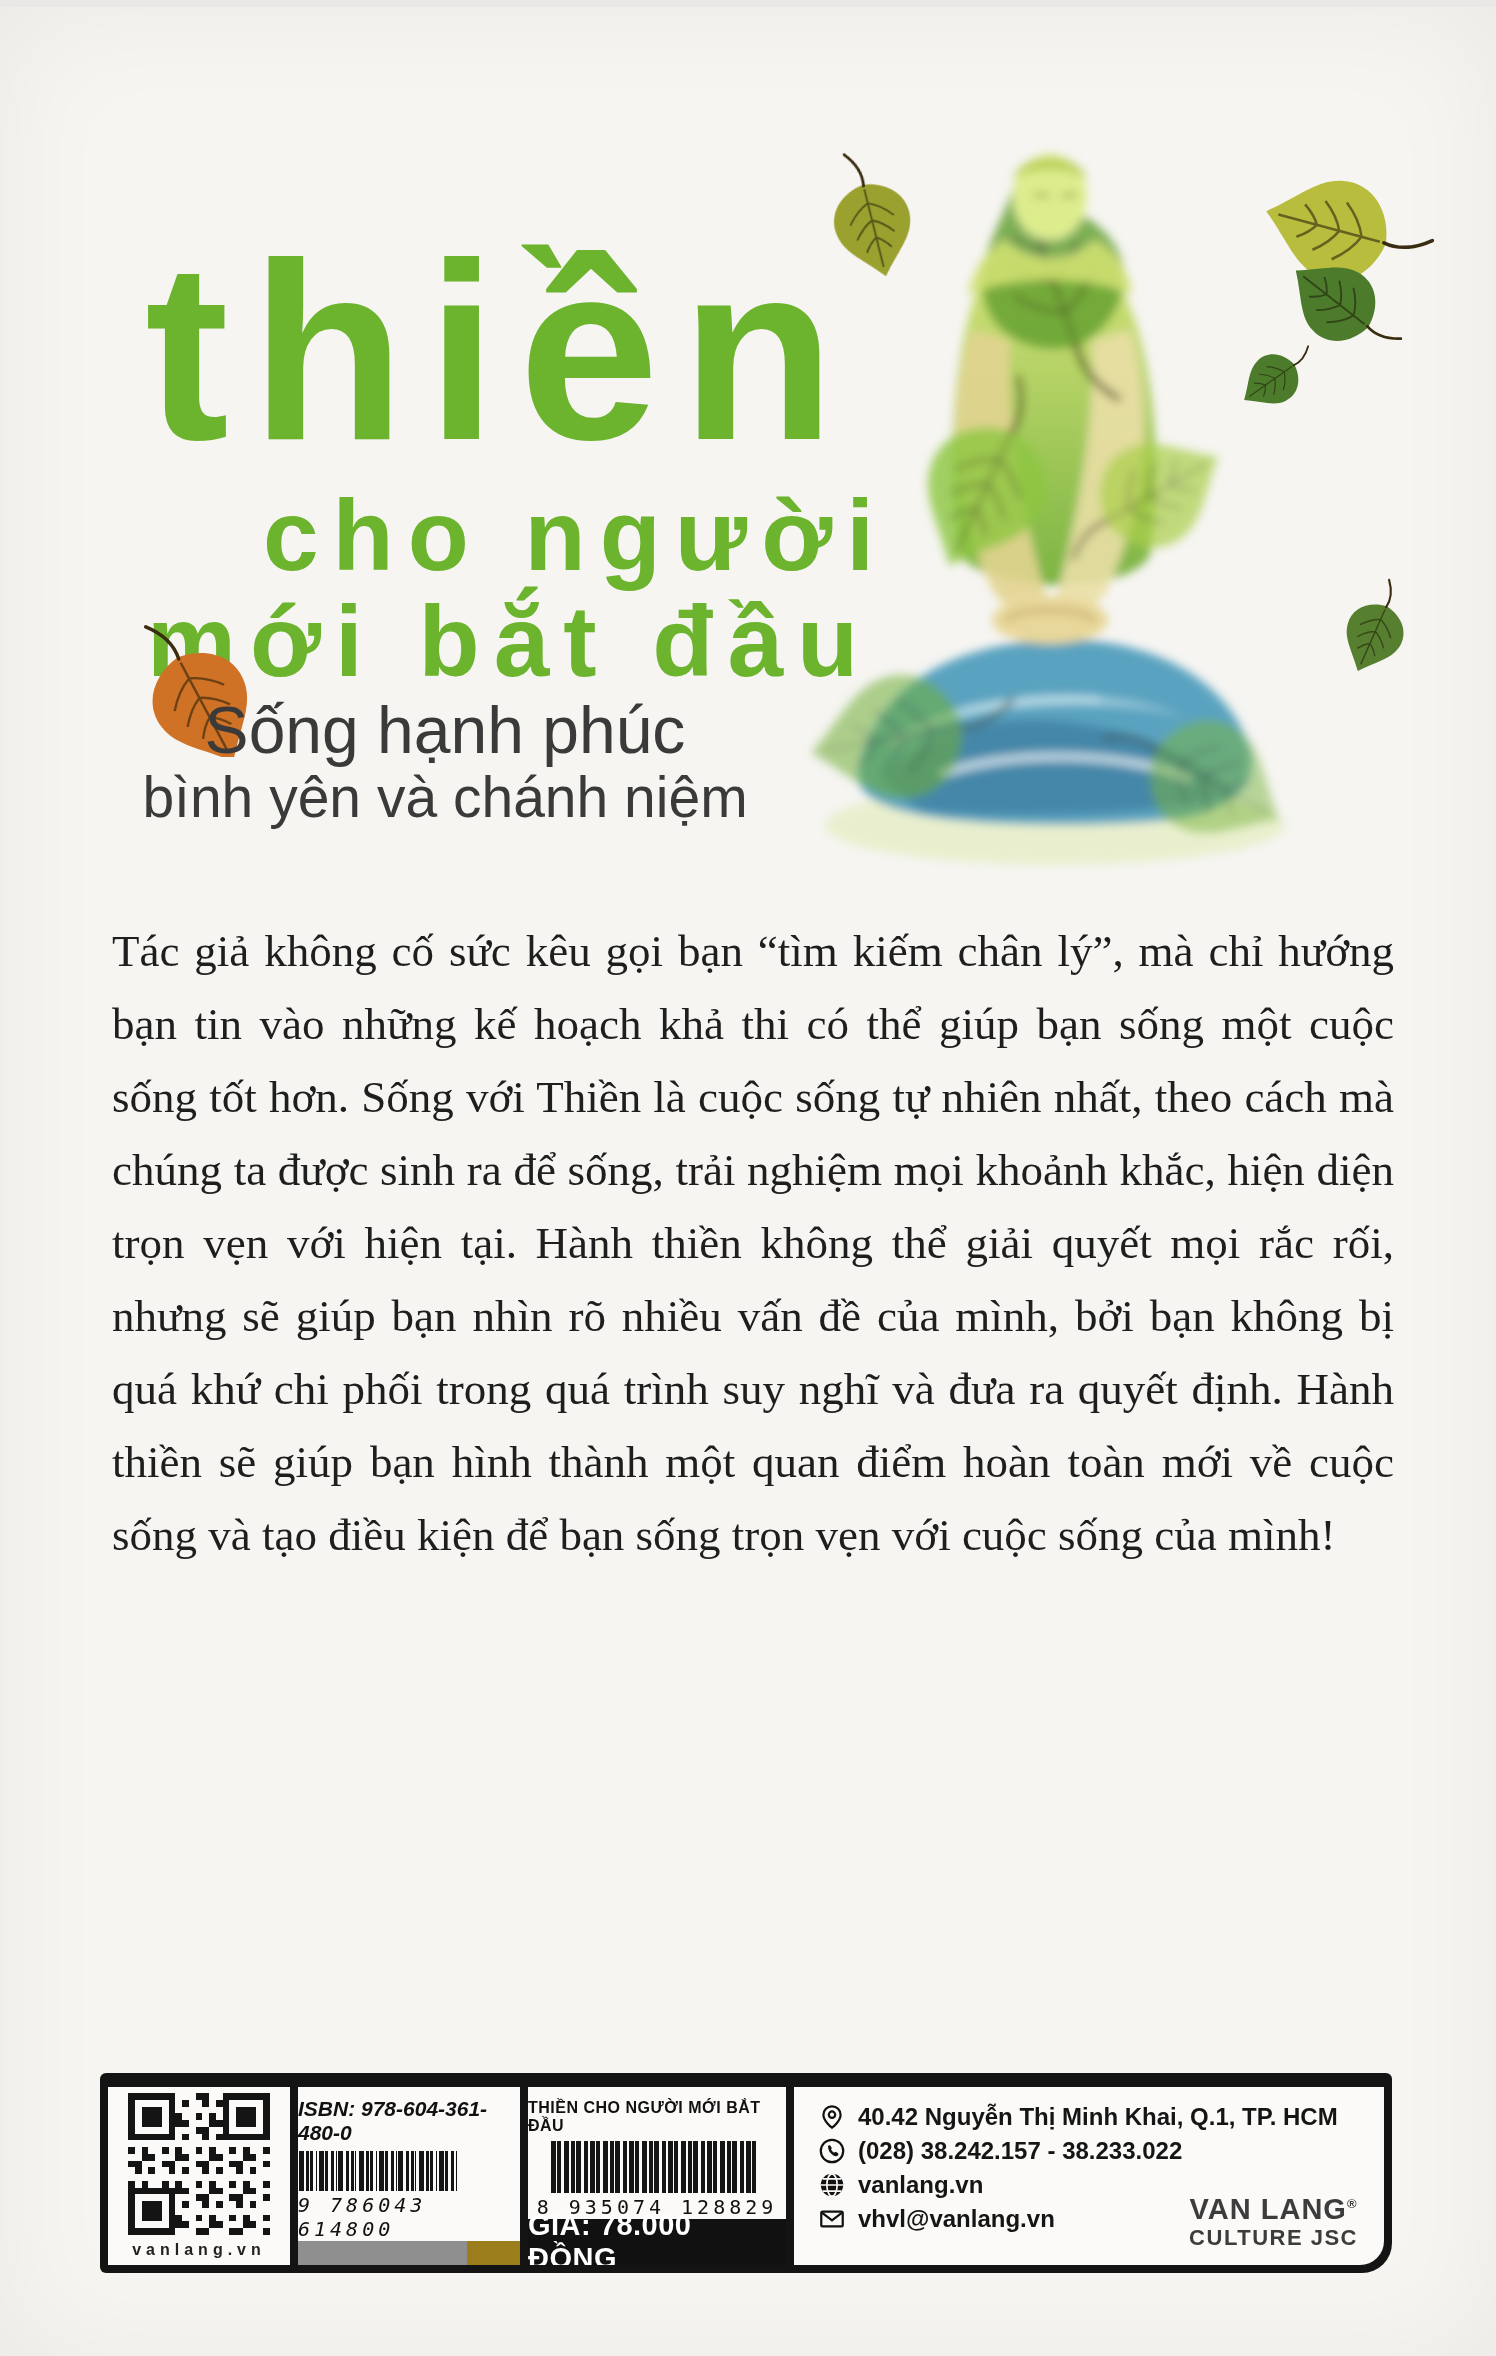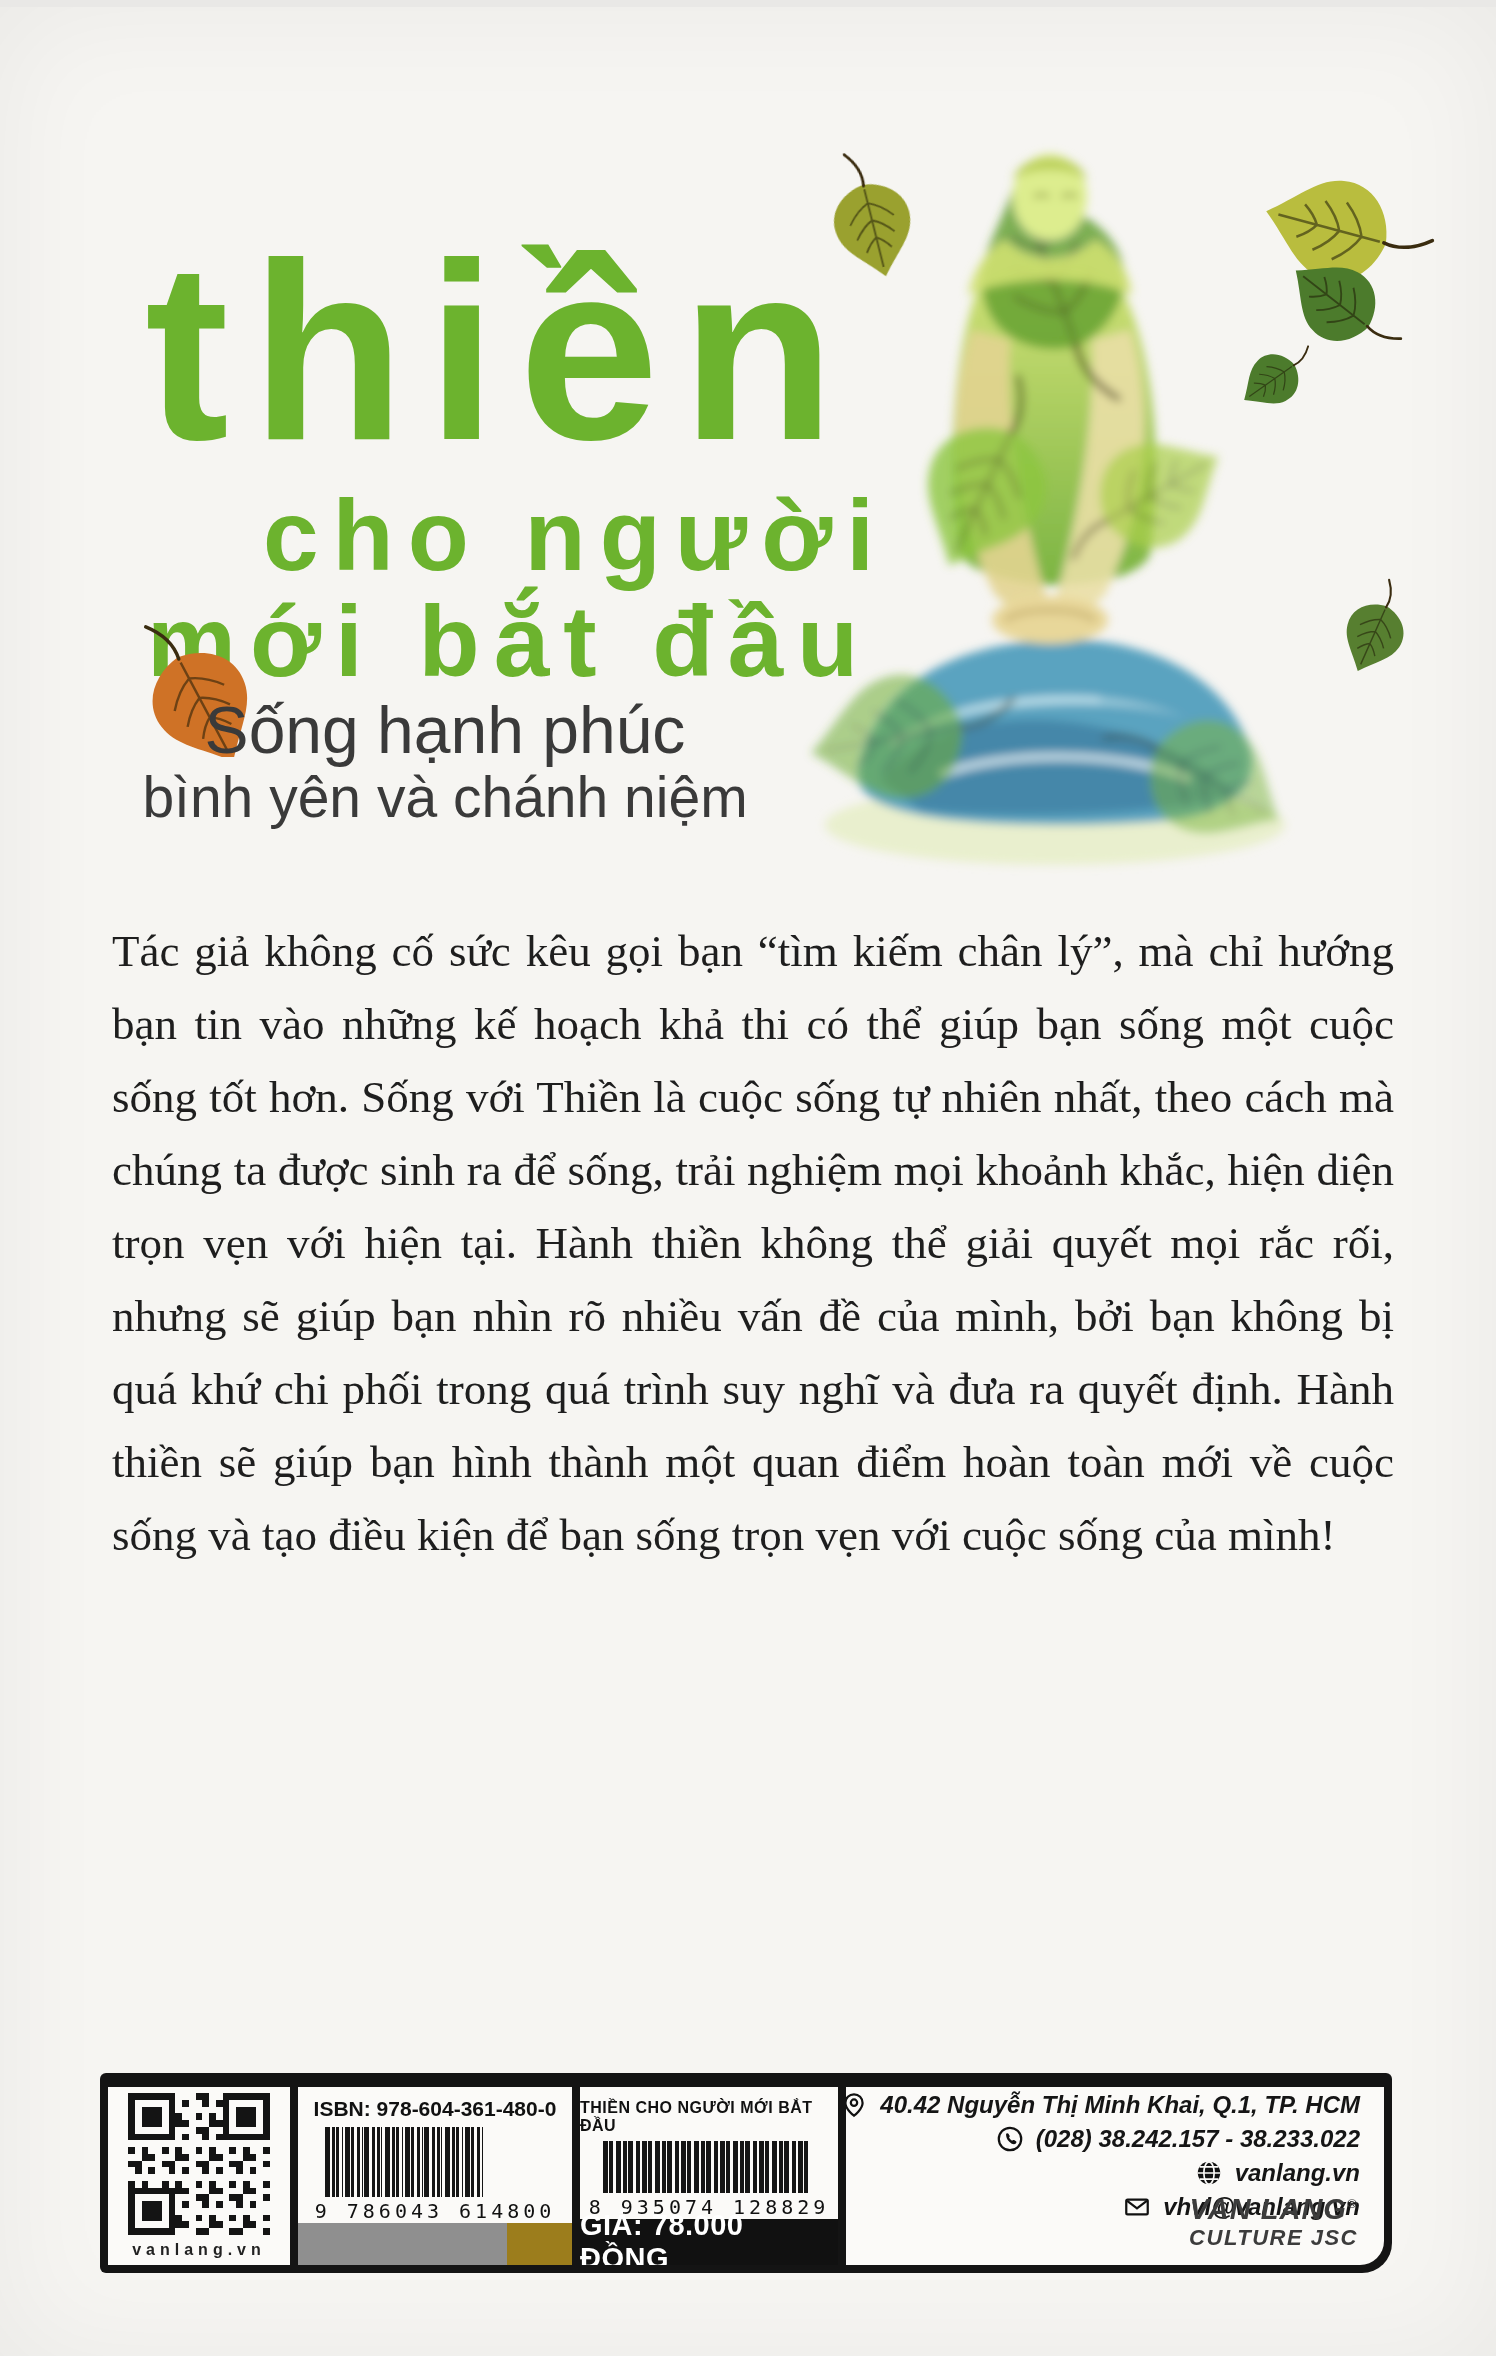--- a/index.html
+++ b/index.html
@@ -35,36 +35,36 @@
     background:#141414;border-radius:6px 6px 30px 6px;
     padding:14px 8px 8px 8px;box-sizing:border-box;
     display:flex;gap:8px;
   }
   .cell{background:#fbfaf8;display:flex;flex-direction:column;align-items:center;overflow:hidden;}
   .cell-qr{width:182px;justify-content:flex-end;padding-bottom:6px;}
   .qr{display:grid;grid-template-columns:repeat(21,1fr);grid-auto-rows:1fr;width:142px;height:142px;margin-bottom:6px;}
   .qr i{background:transparent;}
   .qr i.on{background:#141414;}
   .qr-label{font-size:16px;font-weight:700;letter-spacing:5px;color:#222;}
-  .cell-isbn{width:274px;}
+  .cell-isbn{width:222px;font-style:italic;}
   .isbn-label{font-size:21px;font-weight:700;color:#111;margin-top:10px;}
   .barcode{display:flex;align-items:stretch;height:74px;margin-top:6px;}
   .barcode i{background:#151515;display:block;}
   .digits{font-family:"DejaVu Sans Mono",monospace;font-size:20px;color:#111;letter-spacing:4px;margin-top:2px;}
   .strip{width:100%;height:44px;margin-top:auto;display:flex;}
   .strip .gray{flex:3.2;background:#8f8f8f;}
   .strip .gold{flex:1;background:#9c7d1c;}
   .cell-price{width:258px;}
   .small-title{font-size:16px;font-weight:700;color:#111;margin-top:12px;letter-spacing:0.5px;}
   .price-bar{
     width:100%;height:46px;margin-top:auto;background:#111;color:#fff;
     display:flex;align-items:center;justify-content:center;
     font-size:29px;font-weight:700;letter-spacing:0.5px;
   }
-  .cell-contact{flex:1;align-items:flex-end;position:relative;border-radius:0 0 24px 0;padding:4px 24px;box-sizing:border-box;font-style:italic;}
+  .cell-contact{flex:1;align-items:flex-start;position:relative;border-radius:0 0 24px 0;padding:16px 24px;box-sizing:border-box;}
   .contact-row{display:flex;align-items:center;gap:12px;margin-bottom:6px;}
   .contact-row svg{flex:0 0 auto;}
   .contact-text{font-size:24px;font-weight:700;color:#151515;white-space:nowrap;}
   .logo{position:absolute;right:26px;bottom:16px;text-align:center;color:#3c3c3c;line-height:1;}
   .logo-top{font-size:29px;font-weight:700;letter-spacing:1px;}
   .logo-top sup{font-size:13px;}
   .logo-bottom{font-size:22px;font-weight:700;letter-spacing:1.5px;margin-top:3px;}
   .hidden-defs{position:absolute;width:0;height:0;overflow:hidden;}
 </style>
 </head>

